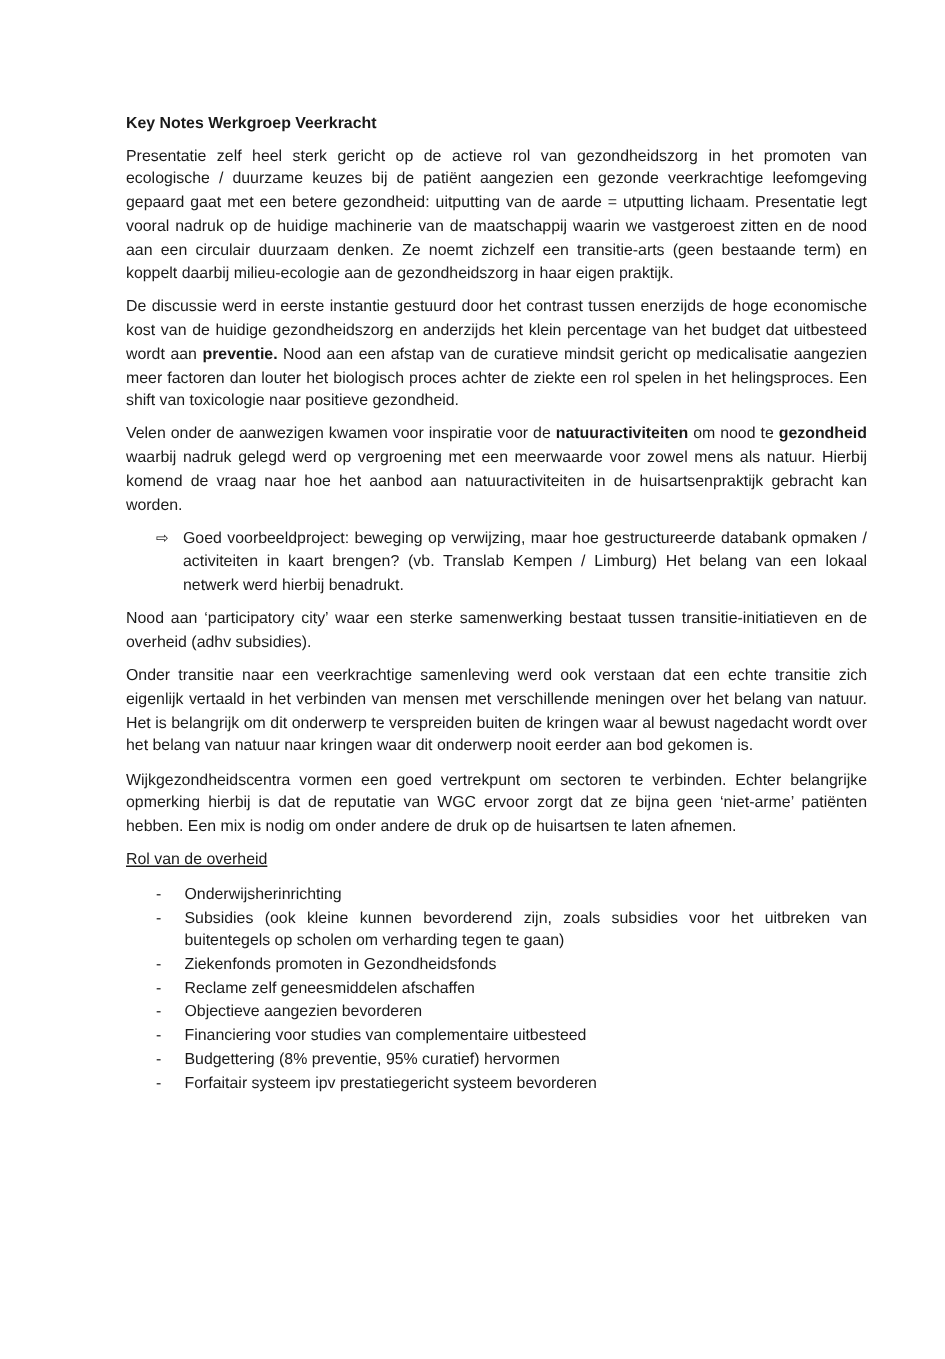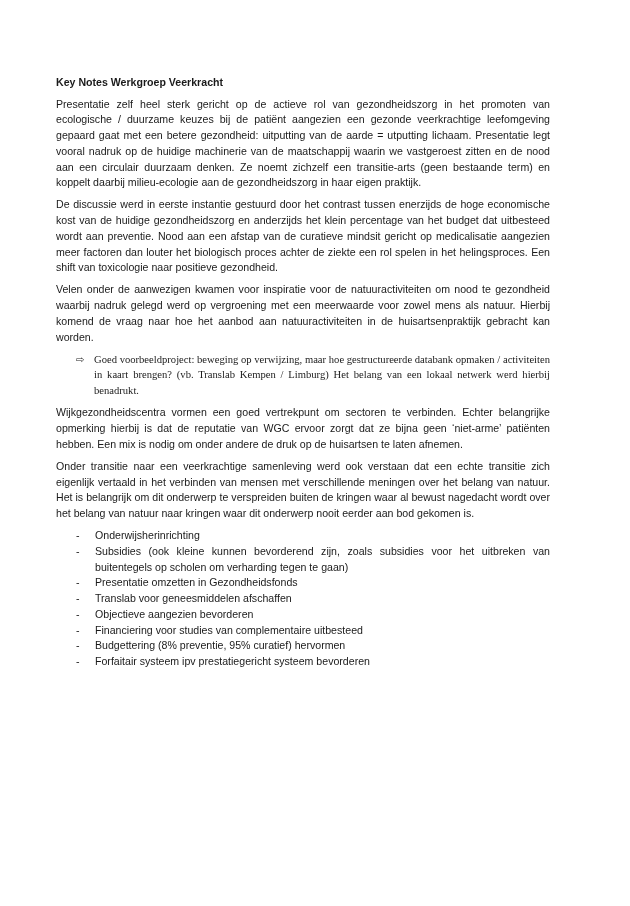--- a/index.html
+++ b/index.html
@@ -2,29 +2,29 @@
 <html><head>
   <meta charset="utf-8">
   <style>
     html, body { margin: 0; padding: 0; background: #ffffff; }
     body {
       width: 630px; height: 906px; position: relative; overflow: hidden;
       font-family: "Liberation Sans", "DejaVu Sans", sans-serif;
       color: #1a1a1a;
     }
     .page {
-      position: absolute; left: 56px; top: 75px; width: 494px;
+      position: absolute; left: 84px; top: 75px; width: 494px;
       font-size: 10.6px; line-height: 15.7px;
     }
     .title { font-weight: bold; margin: 0 0 6px 0; }
     p { margin: 0 0 6.5px 0; text-align: justify; }
-    b { font-weight: normal; }
+    b { font-weight: bold; }
     .callout { display: flex; margin: 6px 0 6.5px 0; }
     .callout .arrow { width: 18px; margin-left: 20px; flex: none; font-size: 10px; }
-    .callout .text { flex: 1; text-align: justify; font-family: Liberation Serif, serif; }
+    .callout .text { flex: 1; text-align: justify; }
     .section-heading { text-decoration: underline; margin: 0 0 7px 0; }
     ul.list { list-style: none; margin: 0; padding: 0; }
     ul.list li { display: flex; }
     ul.list li .dash { width: 19px; margin-left: 20px; flex: none; }
     ul.list li .text { flex: 1; text-align: justify; }
   </style>
 </head>
 <body>
 
 <div class="page">
@@ -34,42 +34,44 @@
 
   <p><span>De discussie werd in eerste instantie gestuurd door het contrast tussen enerzijds de hoge economische kost van de huidige gezondheidszorg en anderzijds het klein percentage van het budget dat uitbesteed wordt aan </span><b>preventie.</b><span> Nood aan een afstap van de curatieve mindsit gericht op medicalisatie aangezien meer factoren dan louter het biologisch proces achter de ziekte een rol spelen in het helingsproces. Een shift van toxicologie naar positieve gezondheid.</span></p>
 
   <p><span>Velen onder de aanwezigen kwamen voor inspiratie voor de </span><b>natuuractiviteiten</b><span> om nood te </span><b>gezondheid</b><span> waarbij nadruk gelegd werd op vergroening met een meerwaarde voor zowel mens als natuur. Hierbij komend de vraag naar hoe het aanbod aan natuuractiviteiten in de huisartsenpraktijk gebracht kan worden.</span></p>
 
   <div class="callout">
     <span class="arrow">⇨</span>
     <span class="text">Goed voorbeeldproject: beweging op verwijzing, maar hoe gestructureerde databank opmaken / activiteiten in kaart brengen? (vb. Translab Kempen / Limburg) Het belang van een lokaal netwerk werd hierbij benadrukt.</span>
   </div>
 
+  <p>Nood aan ‘participatory city’ waar een sterke samenwerking bestaat tussen transitie-initiatieven en de overheid (adhv subsidies).</p>
+
+  <p>Onder transitie naar een veerkrachtige samenleving werd ook verstaan dat een echte transitie zich eigenlijk vertaald in het verbinden van mensen met verschillende meningen over het belang van natuur. Het is belangrijk om dit onderwerp te verspreiden buiten de kringen waar al bewust nagedacht wordt over het belang van natuur naar kringen waar dit onderwerp nooit eerder aan bod gekomen is.</p>
 
   <p>Wijkgezondheidscentra vormen een goed vertrekpunt om sectoren te verbinden. Echter belangrijke opmerking hierbij is dat de reputatie van WGC ervoor zorgt dat ze bijna geen ‘niet-arme’ patiënten hebben. Een mix is nodig om onder andere de druk op de huisartsen te laten afnemen.</p>
 
-  <p>Onder transitie naar een veerkrachtige samenleving werd ook verstaan dat een echte transitie zich eigenlijk vertaald in het verbinden van mensen met verschillende meningen over het belang van natuur. Het is belangrijk om dit onderwerp te verspreiden buiten de kringen waar al bewust nagedacht wordt over het belang van natuur naar kringen waar dit onderwerp nooit eerder aan bod gekomen is.</p>
-
+  <div class="section-heading">Rol van de overheid</div>
 
   <ul class="list">
     <li>
         <span class="dash">-</span>
         <span class="text">Onderwijsherinrichting</span>
       </li>
     <li>
         <span class="dash">-</span>
         <span class="text">Subsidies (ook kleine kunnen bevorderend zijn, zoals subsidies voor het uitbreken van buitentegels op scholen om verharding tegen te gaan)</span>
       </li>
     <li>
         <span class="dash">-</span>
-        <span class="text">Presentatie omzetten in Gezondheidsfonds</span>
+        <span class="text">Ziekenfonds promoten in Gezondheidsfonds</span>
       </li>
     <li>
         <span class="dash">-</span>
-        <span class="text">Translab voor geneesmiddelen afschaffen</span>
+        <span class="text">Reclame zelf geneesmiddelen afschaffen</span>
       </li>
     <li>
         <span class="dash">-</span>
         <span class="text">Objectieve aangezien bevorderen</span>
       </li>
     <li>
         <span class="dash">-</span>
         <span class="text">Financiering voor studies van complementaire uitbesteed</span>
       </li>
     <li>

